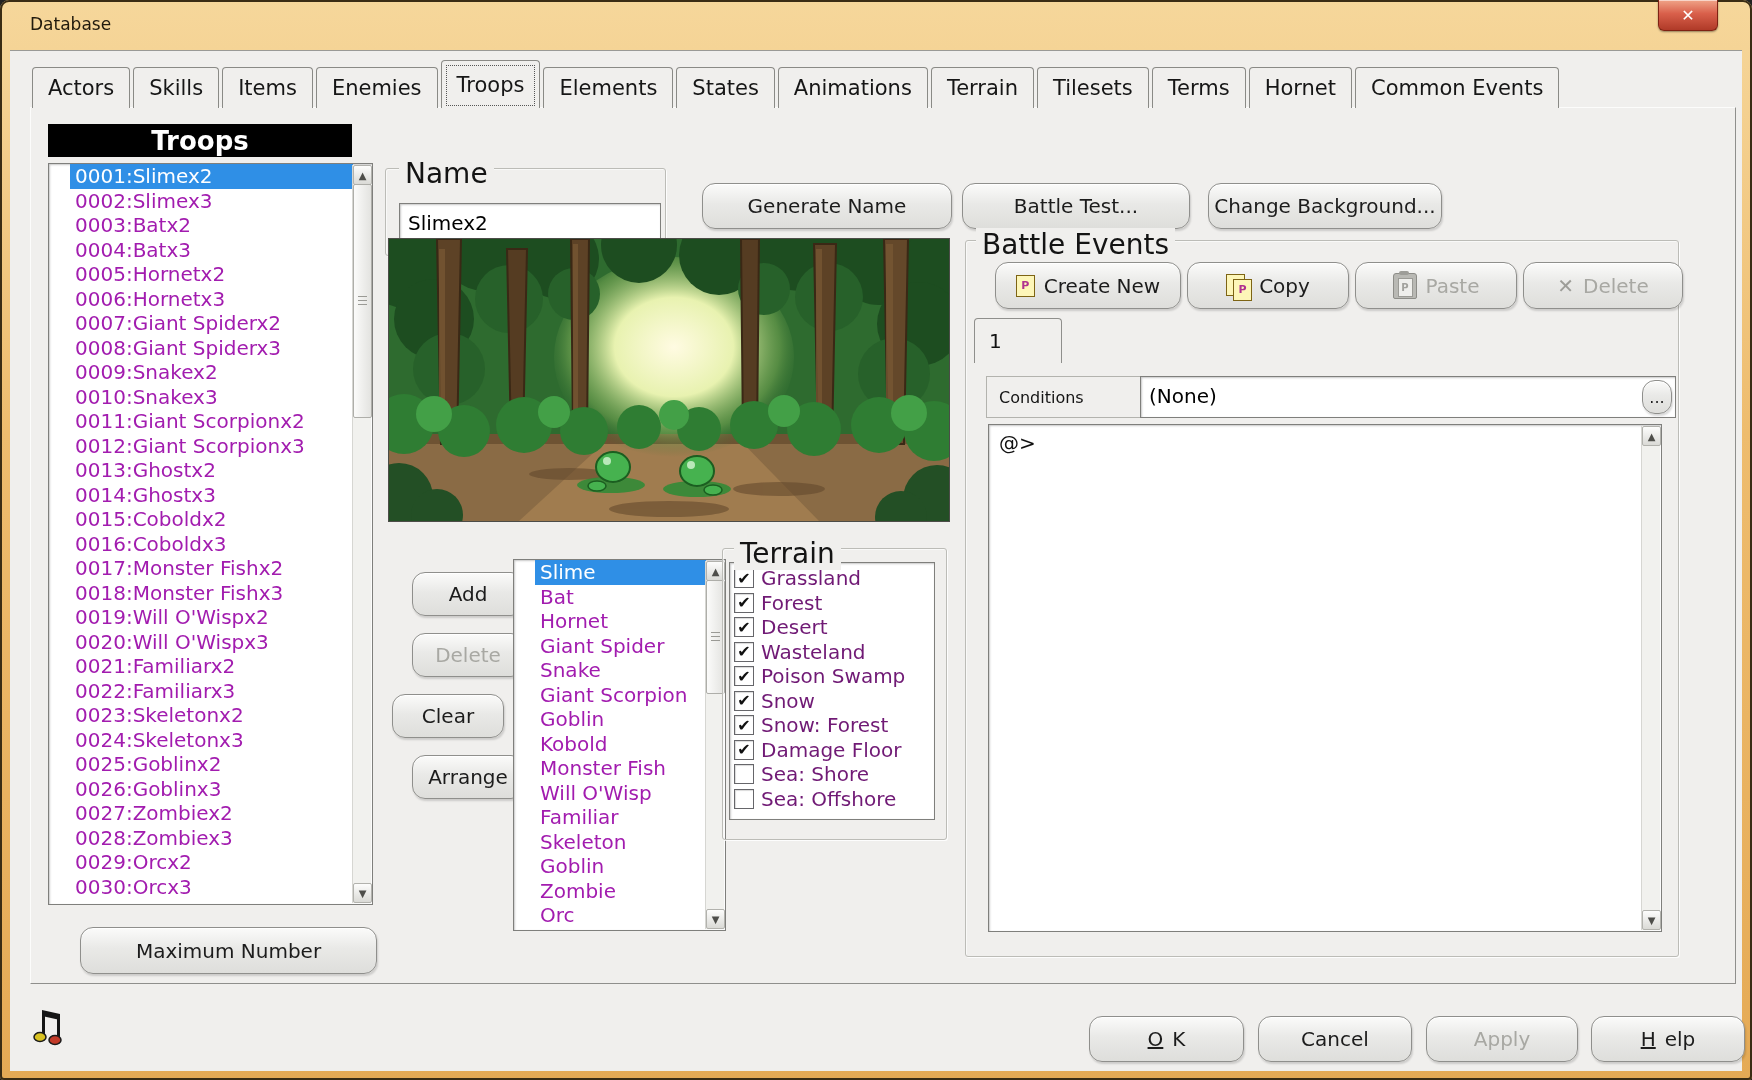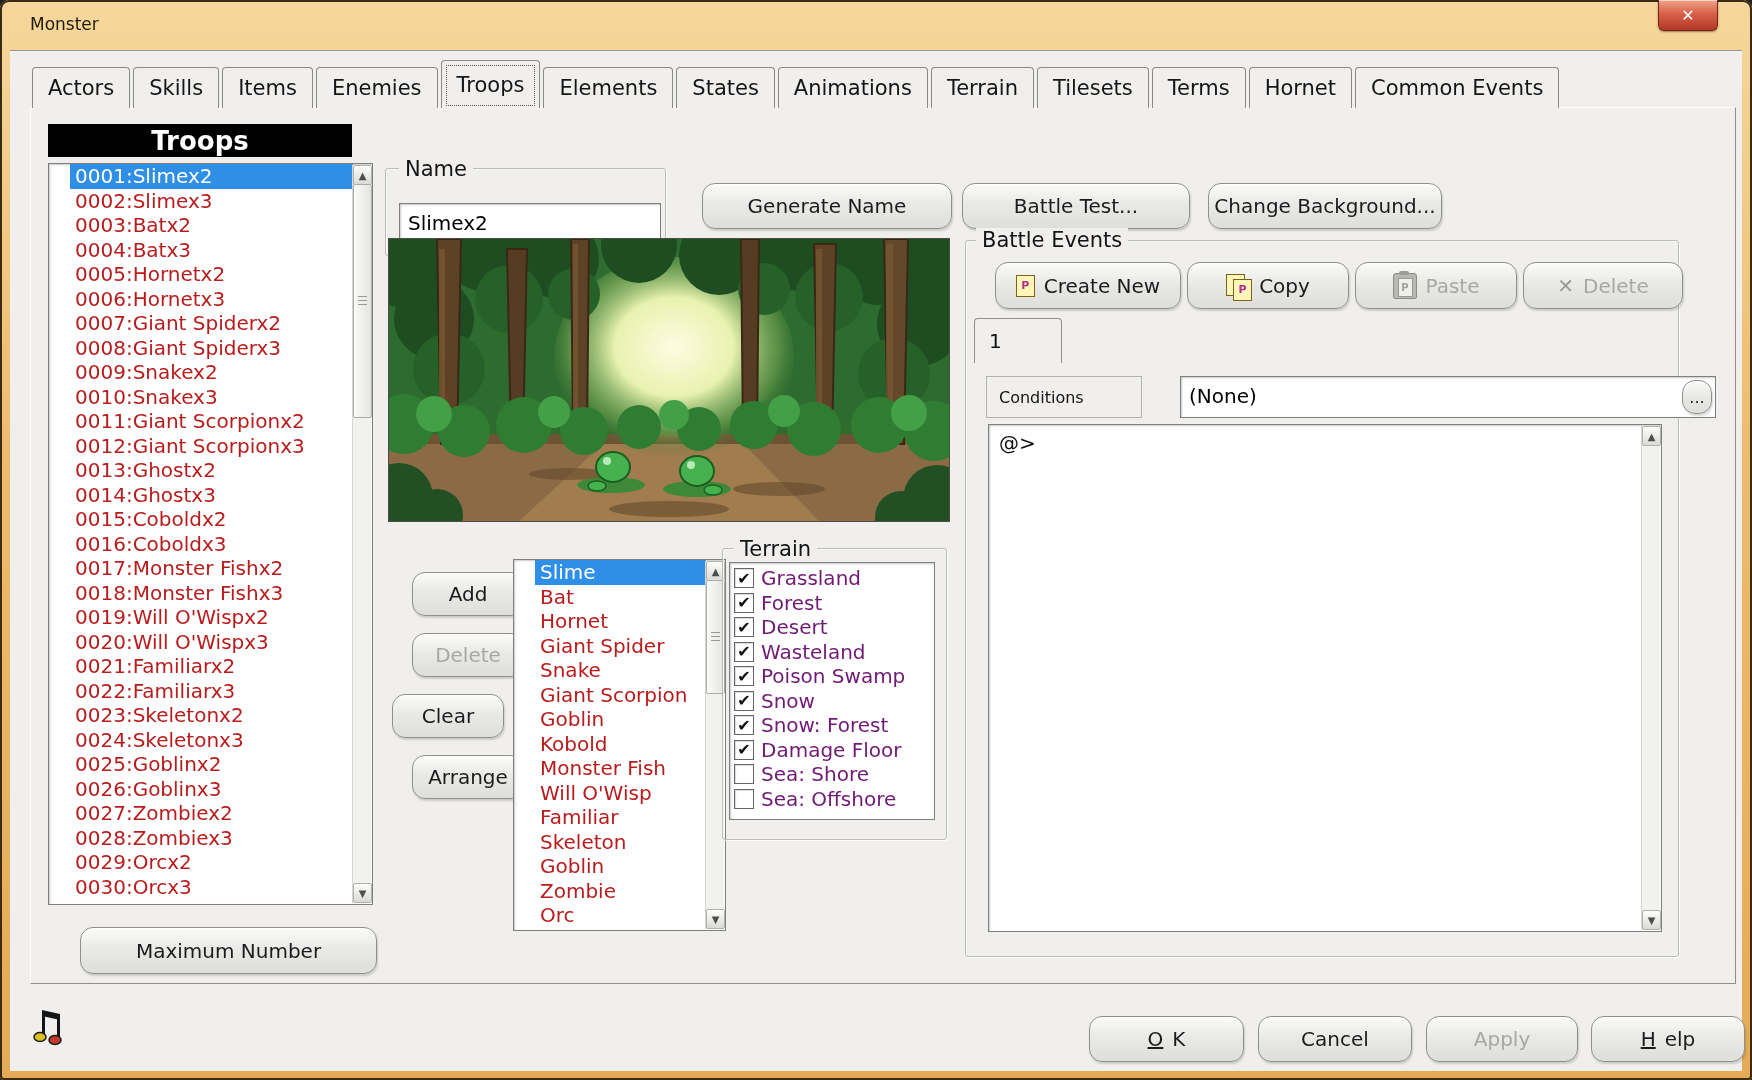--- a/index.html
+++ b/index.html
@@ -22,23 +22,23 @@
   .tabpage{left:30px;top:107px;width:1704px;height:875px;background:#f0efed;
            border:1px solid;border-color:#fcfcfb #8f8f8c #8f8f8c #fcfcfb;}
   
   .btn{display:flex;align-items:center;justify-content:center;gap:9px;
        background:linear-gradient(180deg,#fbfbfa 0%,#e9e9e7 45%,#dededb 100%);
        border:1px solid #8f8f8c;border-radius:13px;font-size:20px;color:#1c1c1c;
        box-shadow:inset 0 1px 0 #fff, 1px 2px 2px rgba(0,0,0,.15);margin-left:20px;}
   .btn.disabled{color:#a8a8a3;}
   .sunken{background:#fff;border:1px solid #7f7f7c;box-shadow:inset 1px 1px 2px rgba(0,0,0,.22);}
   .groupbox{border:1px solid #bcbcb7;border-radius:3px;box-shadow:1px 1px 0 rgba(255,255,255,.85), inset 1px 1px 0 rgba(255,255,255,.6);}
-  .legend{position:absolute;background:#f0efed;padding:0 6px;font-size:21px;color:#141414;z-index:2;}
+  .legend{position:absolute;background:#f0efed;padding:0 6px;font-size:28px;color:#141414;z-index:2;}
   .list{overflow:hidden;padding-left:21px;}
-  .lrow{height:24.5px;line-height:24.5px;padding-left:5px;font-size:20px;color:#b91c1c;white-space:nowrap;}
+  .lrow{height:24.5px;line-height:24.5px;padding-left:5px;font-size:20px;color:#a21caf;white-space:nowrap;}
   .lrow.selected{background:#2f8fe6;color:#fff;}
   .scroll{position:absolute;top:1px;bottom:1px;right:1px;width:18px;background:#f1f1ee;border-left:1px solid #d6d6d2;}
   .sb-btn{position:absolute;left:0;width:17px;height:18px;background:linear-gradient(180deg,#fdfdfc,#dadad6);
           border:1px solid #b2b2ad;border-radius:2px;display:flex;align-items:center;justify-content:center;
           font-size:10px;color:#4e4e4a;}
   .sb-thumb{position:absolute;left:0;width:17px;background:linear-gradient(90deg,#fbfbfa,#e3e3e0);
             border:1px solid #aeaea9;border-radius:2px;}
   .sb-grip{position:absolute;left:4px;right:4px;top:50%;height:10px;margin-top:-5px;
            background:repeating-linear-gradient(180deg,#9a9a95 0 1.5px,transparent 1.5px 4px);}
   .checkrow{display:flex;align-items:center;gap:7px;height:24.5px;padding-left:4px;}
@@ -60,21 +60,21 @@
   .cond-label{background:#f0efed;border:1px solid #b3b3ae;display:flex;align-items:center;padding-left:12px;
               font-size:16px;color:#141414;}
   .page-tab{background:#f0efed;border:1px solid #8f8f8c;border-bottom:none;border-radius:4px 4px 0 0;
             display:flex;align-items:center;padding-left:14px;font-size:20px;color:#121212;}
 </style>
 </head>
 <body>
 
 <div id="stage">
 
-  <div class="abs title-text" style="left:30px;top:14px;">Monster</div>
+  <div class="abs title-text" style="left:30px;top:14px;">Database</div>
   <div class="abs close-btn" style="left:1658px;top:0;">
     <span>✕</span>
   </div>
 
   <div class="abs dialog"></div>
 
   <div class="abs tabstrip" id="tabstrip">
       <div class="tab">Actors</div>
       <div class="tab">Skills</div>
       <div class="tab">Items</div>
@@ -338,21 +338,21 @@
     <span>Paste</span>
   </div>
   <div class="abs btn disabled" style="left:1503px;top:262px;width:158px;height:45px;">
     <span class="icon-x">✕</span>
     <span>Delete</span>
   </div>
 
   <div class="abs page-tab" style="left:974px;top:318px;width:72px;height:44px;">1</div>
 
   <div class="abs cond-label" style="left:986px;top:376px;width:142px;height:40px;">Conditions</div>
-  <div class="abs sunken" style="left:1180px;top:376px;width:534px;height:40px;">
+  <div class="abs sunken" style="left:1140px;top:376px;width:534px;height:40px;">
     <div style="position:absolute;left:8px;top:7px;font-size:20px;">(None)</div>
     <div class="btn" style="position:absolute;right:3px;top:3px;width:28px;height:32px;font-size:16px;">...</div>
   </div>
 
   <div class="abs sunken" style="left:988px;top:424px;width:672px;height:506px;">
     <div style="position:absolute;left:10px;top:6px;font-size:20px;color:#111;">@&gt;</div>
     <div class="scroll">
       <div class="sb-btn" style="top:0;">▲</div>
       <div class="sb-btn" style="bottom:0;">▼</div>
     </div>

